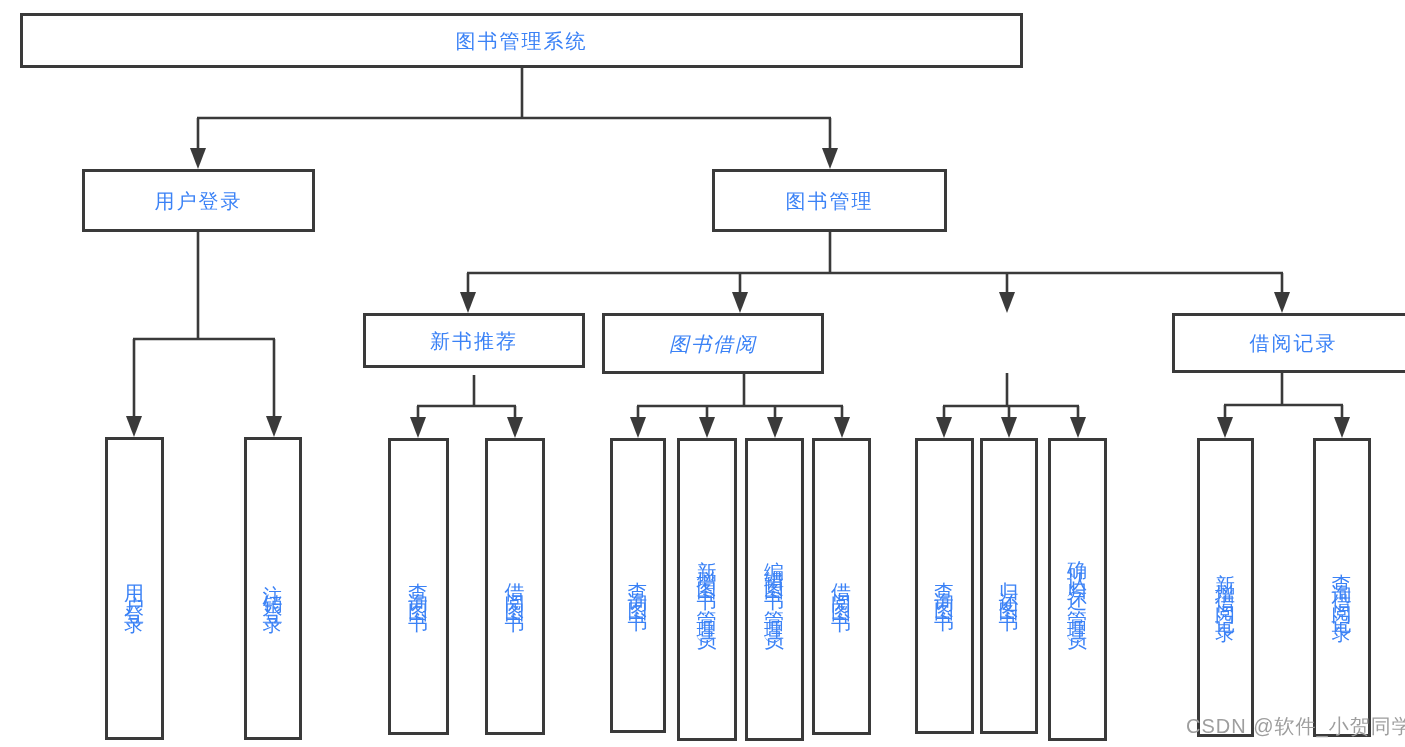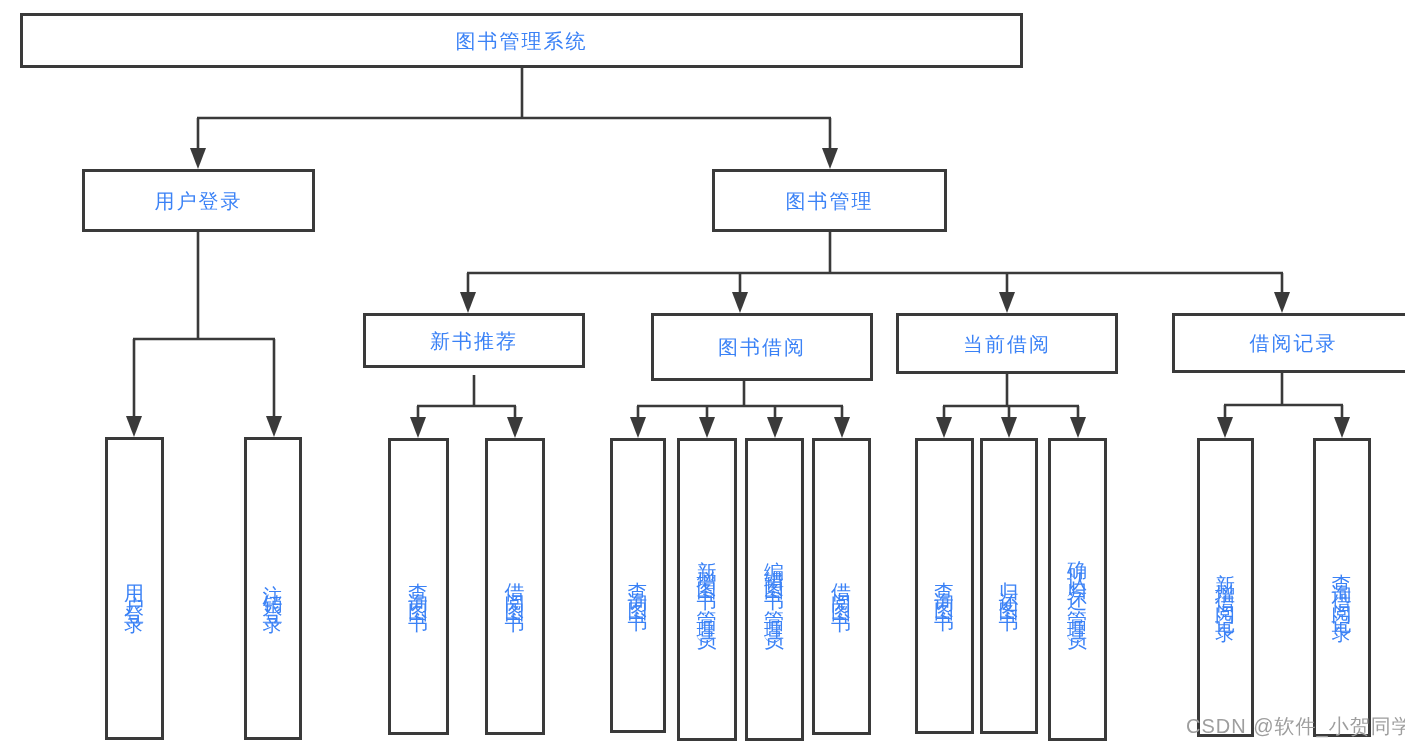--- a/index.html
+++ b/index.html
@@ -115,25 +115,22 @@
   <div class="node" style="left:82px; top:169px; width:233px; height:63px;">
     <span class="lbl-h">用户登录</span>
   </div>
   <div class="node" style="left:712px; top:169px; width:235px; height:63px;">
     <span class="lbl-h">图书管理</span>
   </div>
 
   <div class="node" style="left:363px; top:313px; width:222px; height:55px;">
     <span class="lbl-h">新书推荐</span>
   </div>
-  <div class="node" style="left:651px; top:313px; width:222px; height:68px;">
+  <div class="node" style="left:602px; top:313px; width:222px; height:61px;font-style:italic;">
     <span class="lbl-h">图书借阅</span>
-  </div>
-  <div class="node" style="left:896px; top:313px; width:222px; height:61px;">
-    <span class="lbl-h">当前借阅</span>
   </div>
   <div class="node" style="left:1172px; top:313px; width:243px; height:60px;">
     <span class="lbl-h">借阅记录</span>
   </div>
 
   <div class="node" style="left:105px; top:437px; width:59px; height:303px;">
     <span class="lbl-v">用户登录</span>
   </div>
   <div class="node" style="left:244px; top:437px; width:58px; height:303px;">
     <span class="lbl-v">注销登录</span>

